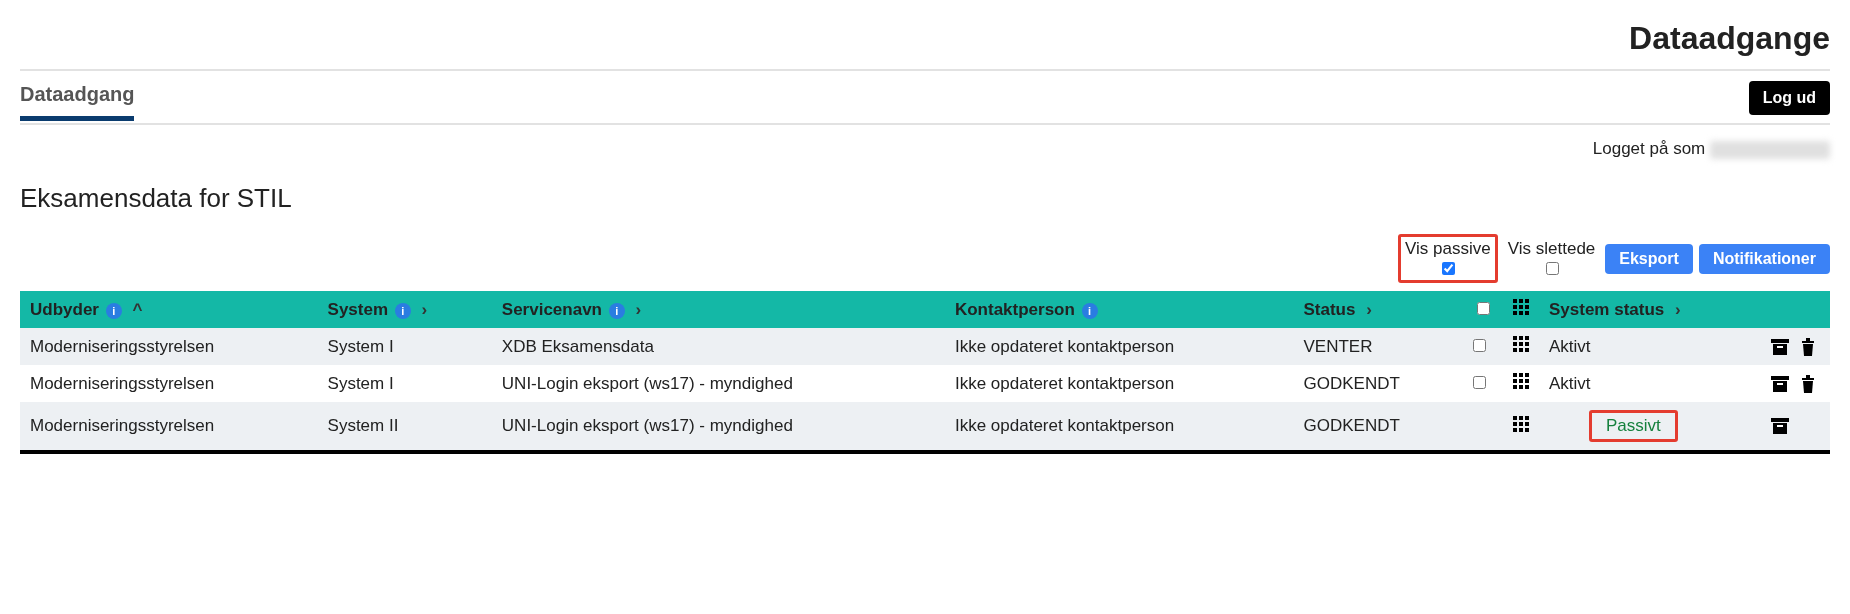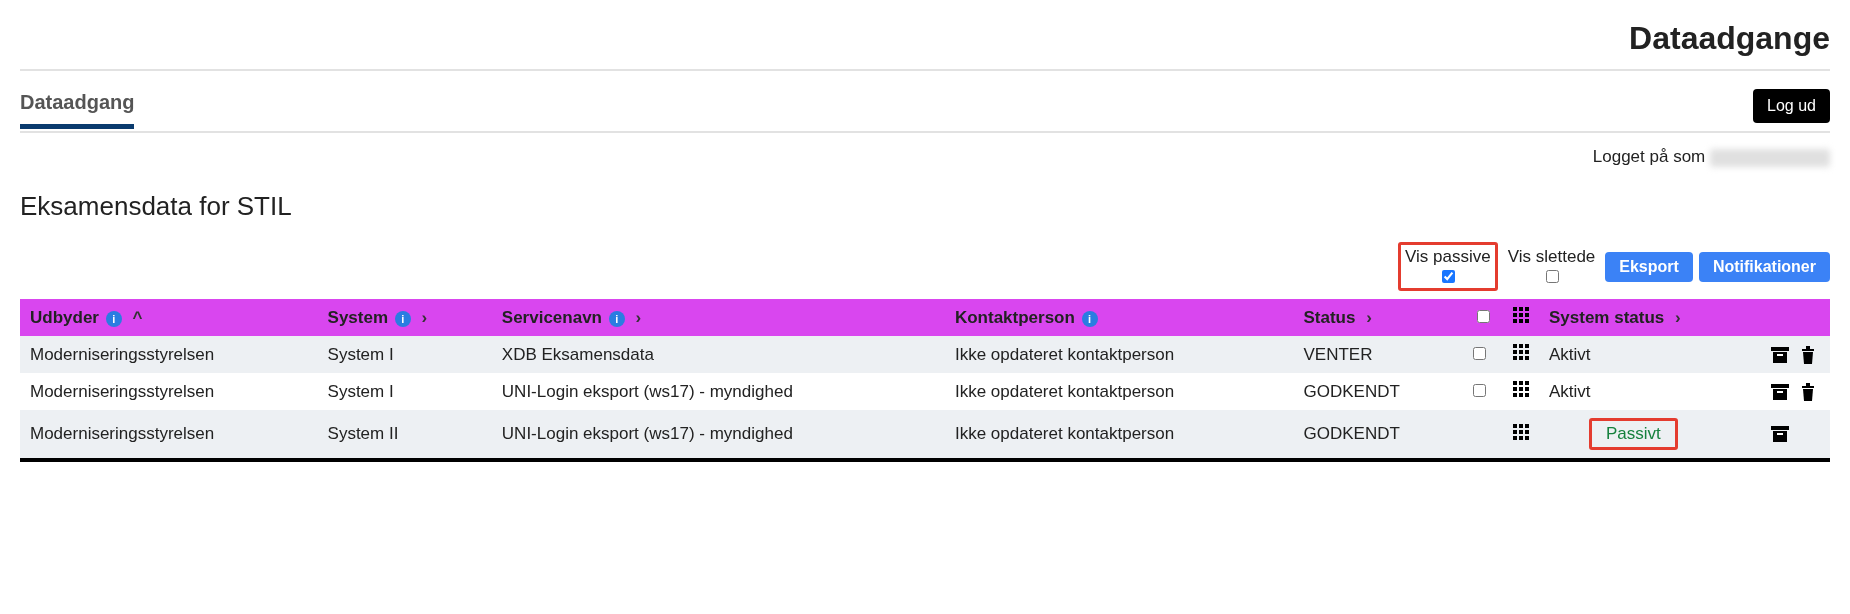--- a/index.html
+++ b/index.html
@@ -32,35 +32,35 @@
     .org-logo .line2 { font-weight: 700; letter-spacing: 0.5px; }
     .org-logo .line3 { font-weight: 400; letter-spacing: 0.5px; }
     .org-logo .line4 { font-weight: 400; letter-spacing: 0.5px; }
 
     .hr { border: 0; border-top: 2px solid #e2e2e2; margin: 0; }
 
     .tabs-row {
       display: flex;
       justify-content: space-between;
       align-items: center;
-      padding-top: 18px;
+      padding-top: 10px;
       border-bottom: 2px solid #e2e2e2;
     }
     .tab-item {
       font-size: 20px;
       font-weight: 700;
       color: #555;
       padding-bottom: 10px;
       border-bottom: 5px solid #0a3b6e;
       cursor: pointer;
     }
     .logout-btn {
       background: #000;
       color: #fff;
-      font-weight: 400;
+      font-weight: 700;
       padding: 8px 14px;
       border: none;
       border-radius: 4px;
       cursor: pointer;
       font-size: 16px;
       margin-bottom: 8px;
     }
 
     .logged-in-row {
       text-align: right;
@@ -113,21 +113,21 @@
       border: none;
       border-radius: 4px;
       cursor: pointer;
       font-size: 16px;
     }
 
     table.data {
       width: 100%;
       border-collapse: collapse;
     }
-    table.data thead tr { background: #d946ef; border-radius: 17px; }
+    table.data thead tr { background: #14b8a6; border-radius: 17px; }
     table.data th {
       text-align: left;
       font-weight: 700;
       padding: 8px 10px;
       font-size: 17px;
       white-space: nowrap;
     }
     table.data tbody tr:nth-child(odd) { background: #edf0f3; }
     table.data tbody tr:nth-child(even) { background: #fff; }
     table.data td {

